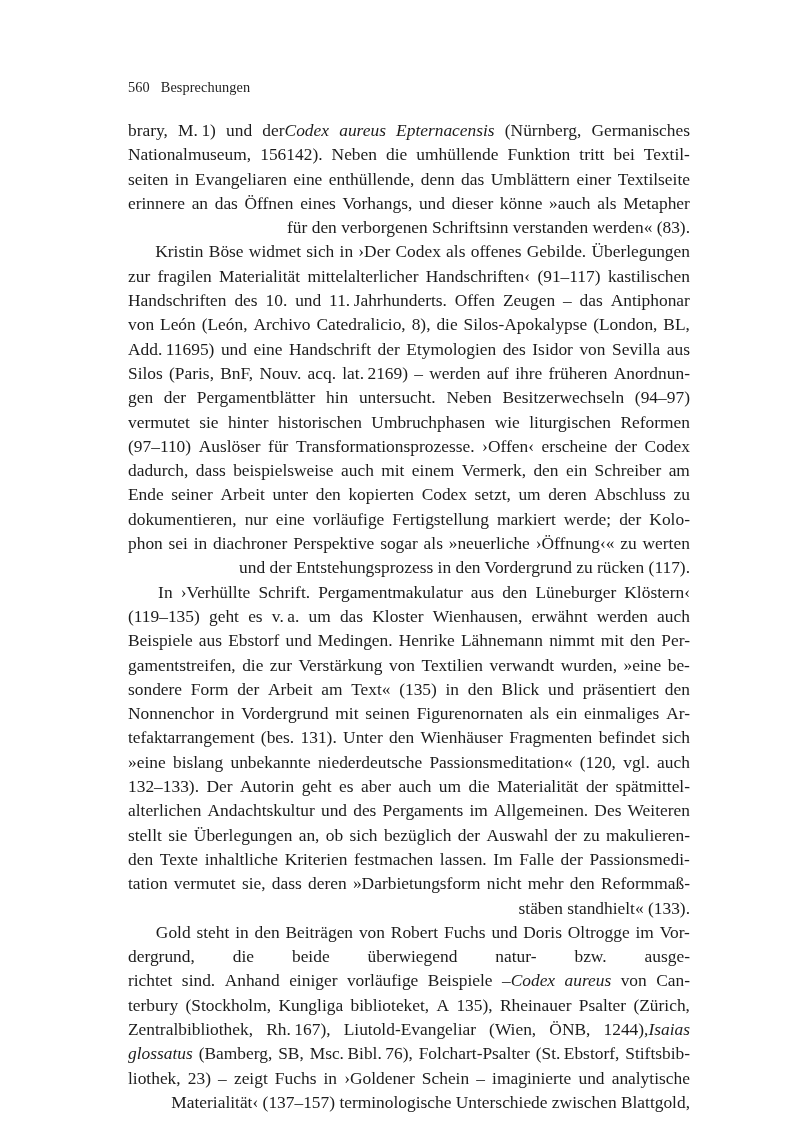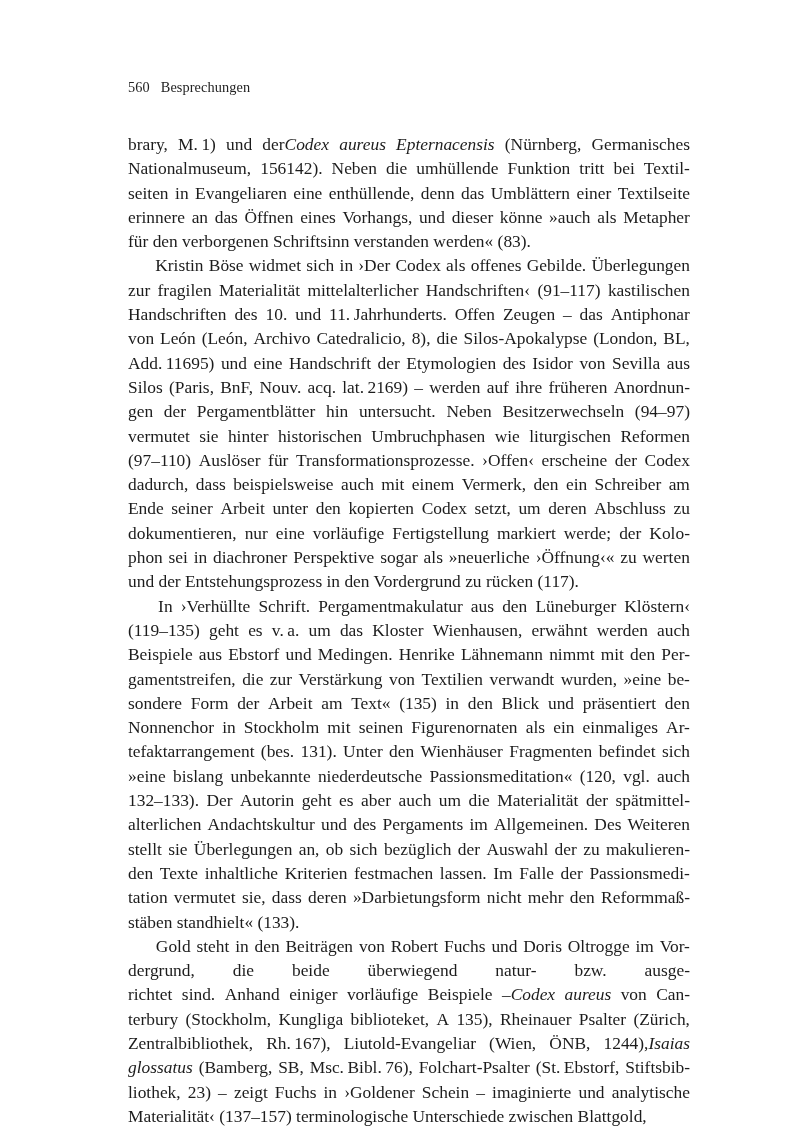--- a/index.html
+++ b/index.html
@@ -30,21 +30,21 @@
     letter-spacing: 0.1px;
     color: #232323;
     white-space: nowrap;
   }
   .running-head .folio {
     margin-right: 11px;
   }
   .textblock {
     position: absolute;
     left: 128px;
-    top: 132px;
+    top: 118px;
     width: 562px;
   }
   .para {
     margin: 0;
     font-size: 17.4px;
     line-height: 24.3px;
     color: #1c1c1c;
   }
   
   .ln {
@@ -58,20 +58,21 @@
     justify-content: space-between;
     width: 562px;
     white-space: nowrap;
   }
   .ln.j > span.w {
     white-space: pre;
   }
   
   .ln.last {
     display: block;
+    text-align: right;
   }
   .ind {
     display: inline-block;
     width: 22px;
   }
   i, .it {
     font-style: italic;
   }
   .nb {
     white-space: pre;
@@ -356,21 +357,21 @@
           <span class="w"><span>in</span></span>
           <span class="w"><span>den</span></span>
           <span class="w"><span>Blick</span></span>
           <span class="w"><span>und</span></span>
           <span class="w"><span>präsentiert</span></span>
           <span class="w"><span>den</span></span>
         </span>
         <span class="ln j">
           <span class="w"><span>Nonnenchor</span></span>
           <span class="w"><span>in</span></span>
-          <span class="w"><span>Stockholm</span></span>
+          <span class="w"><span>Vordergrund</span></span>
           <span class="w"><span>mit</span></span>
           <span class="w"><span>seinen</span></span>
           <span class="w"><span>Figurenornaten</span></span>
           <span class="w"><span>als</span></span>
           <span class="w"><span>ein</span></span>
           <span class="w"><span>einmaliges</span></span>
           <span class="w"><span>Ar-</span></span>
         </span>
         <span class="ln j">
           <span class="w"><span>tefaktarrangement</span></span>

